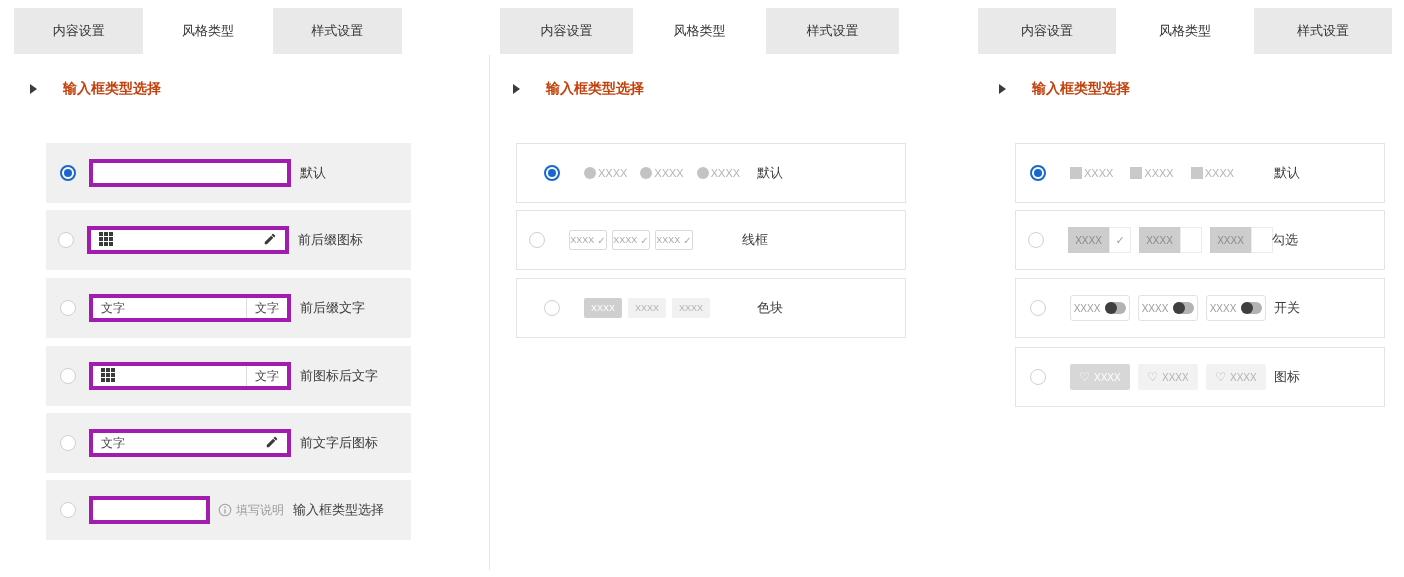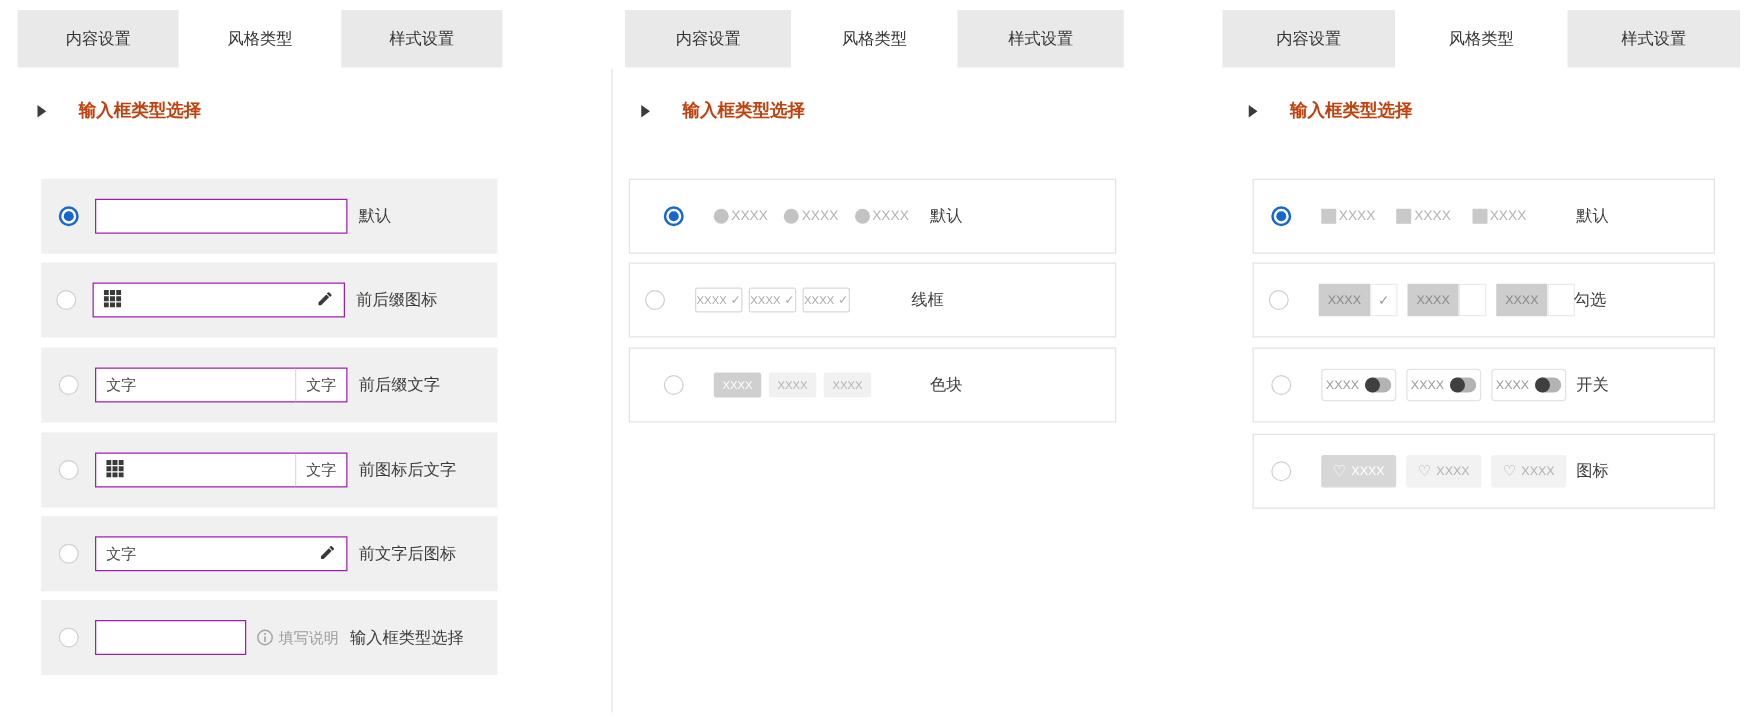--- a/index.html
+++ b/index.html
@@ -19,37 +19,37 @@
   .tab.active { background:#ffffff; }
 
   .section-head { position:absolute; top:80px; display:flex; align-items:center;
                   font-size:14px; font-weight:bold; color:#c2410c; cursor:pointer;gap:20px; }
   #panel1 .section-head { left:16px; }
   #panel2 .section-head { left:13px; }
   #panel3 .section-head { left:21px; }
   .tri { width:0; height:0; border-top:5px solid transparent; border-bottom:5px solid transparent;
          border-left:7px solid #3c3c3c; margin-right:6px; }
 
-  .row { position:absolute; height:60px; display:flex; align-items:center; cursor:pointer; }
+  .row { position:absolute; height:60px; display:flex; align-items:center; cursor:pointer;margin-left:13px; }
   .p1row { left:19px; width:365px; background:#f0f0f0; padding-left:14px; }
   .p2row { left:3px;  width:390px; background:#fff; border:1px solid #e3e3e3; padding-left:27px; }
   .p3row { left:24px; width:370px; background:#fff; border:1px solid #e3e3e3; padding-left:14px; }
   .r1 { top:143px; } .r2 { top:210px;padding-left:12px; } .r3 { top:278px; }
   .r4 { top:346px; } .r5 { top:413px; } .r6 { top:480px; }
   #panel3 .r4 { top:347px; }
 
   .radio { width:16px; height:16px; border-radius:50%; background:#fff;
            border:1px solid #d0d0d0; flex:none; position:relative; }
   .radio.sel { border:2px solid #1767cd; }
   .radio.sel::after { content:""; position:absolute; left:50%; top:50%; width:8px; height:8px;
                       margin:-4px 0 0 -4px; border-radius:50%; background:#1767cd; }
 
   
   .pv-input { margin-left:13px; width:202px; height:28px; background:#fff;
-              border:1px solid #a21caf; display:flex; align-items:center;
+              border:4px solid #a21caf; display:flex; align-items:center;
               padding:0 8px; font-size:12px; color:#444; flex:none; }
   .pv-input.short { width:121px; }
   .pv-spacer { flex:1; }
   .seg-sep { border-left:1px solid #dcdcdc; align-self:stretch; display:flex;
              align-items:center; padding-left:8px; margin-left:8px; }
   .row-label { margin-left:9px; font-size:13px; color:#3c3c3c; white-space:nowrap; }
   .outside-note { display:flex; align-items:center; margin-left:8px; font-size:12px;
                   color:#9b9b9b; white-space:nowrap; }
   .outside-note svg { margin-right:4px; }
 

